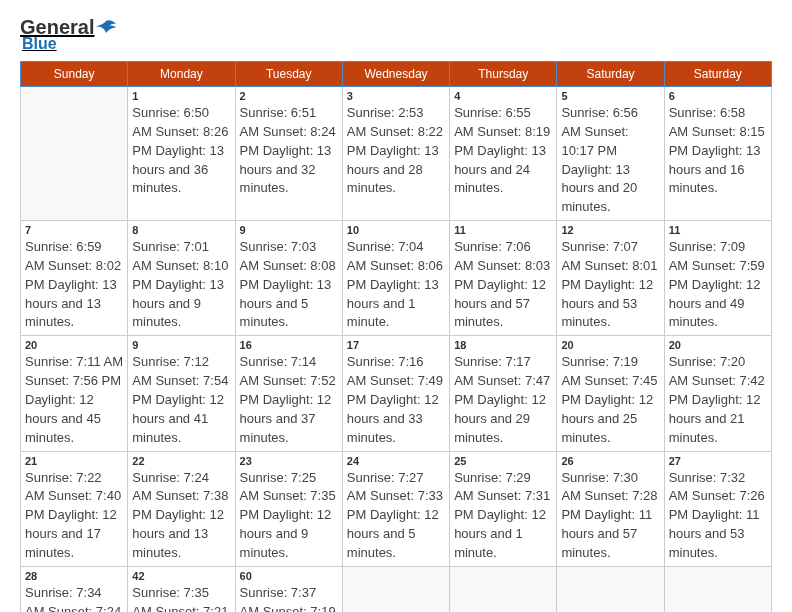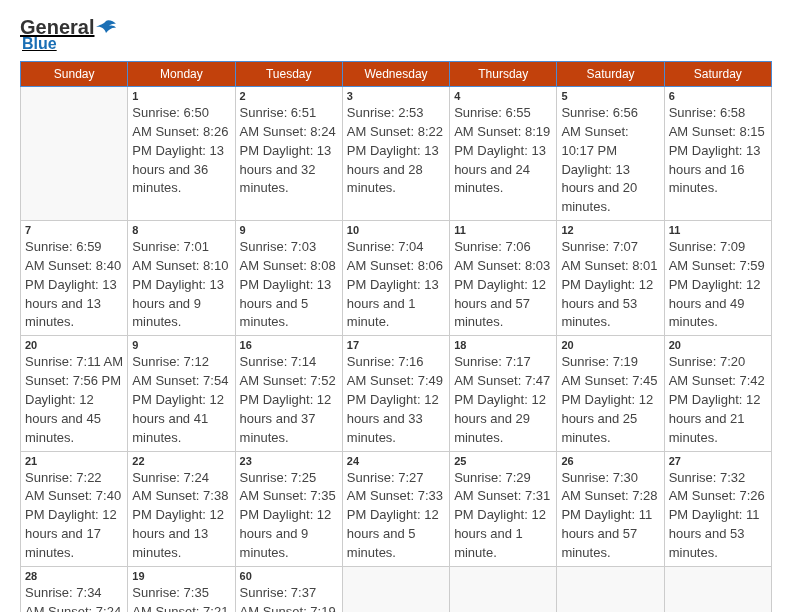--- a/index.html
+++ b/index.html
@@ -159,21 +159,21 @@
             <div class="day-info">Sunrise: 6:58 AM
 Sunset: 8:15 PM
 Daylight: 13 hours
 and 16 minutes.</div>
           </td>
         </tr>
         <tr>
           <td>
             <span class="day-num">7</span>
             <div class="day-info">Sunrise: 6:59 AM
-Sunset: 8:40 PM
+Sunset: 8:02 PM
 Daylight: 13 hours
 and 13 minutes.</div>
           </td>
           <td>
             <span class="day-num">8</span>
             <div class="day-info">Sunrise: 7:01 AM
 Sunset: 8:10 PM
 Daylight: 13 hours
 and 9 minutes.</div>
           </td>
@@ -317,21 +317,21 @@
         </tr>
         <tr class="last-row">
           <td>
             <span class="day-num">28</span>
             <div class="day-info">Sunrise: 7:34 AM
 Sunset: 7:24 PM
 Daylight: 11 hours
 and 50 minutes.</div>
           </td>
           <td>
-            <span class="day-num">19</span>
+            <span class="day-num">42</span>
             <div class="day-info">Sunrise: 7:35 AM
 Sunset: 7:21 PM
 Daylight: 11 hours
 and 46 minutes.</div>
           </td>
           <td>
             <span class="day-num">60</span>
             <div class="day-info">Sunrise: 7:37 AM
 Sunset: 7:19 PM
 Daylight: 11 hours

